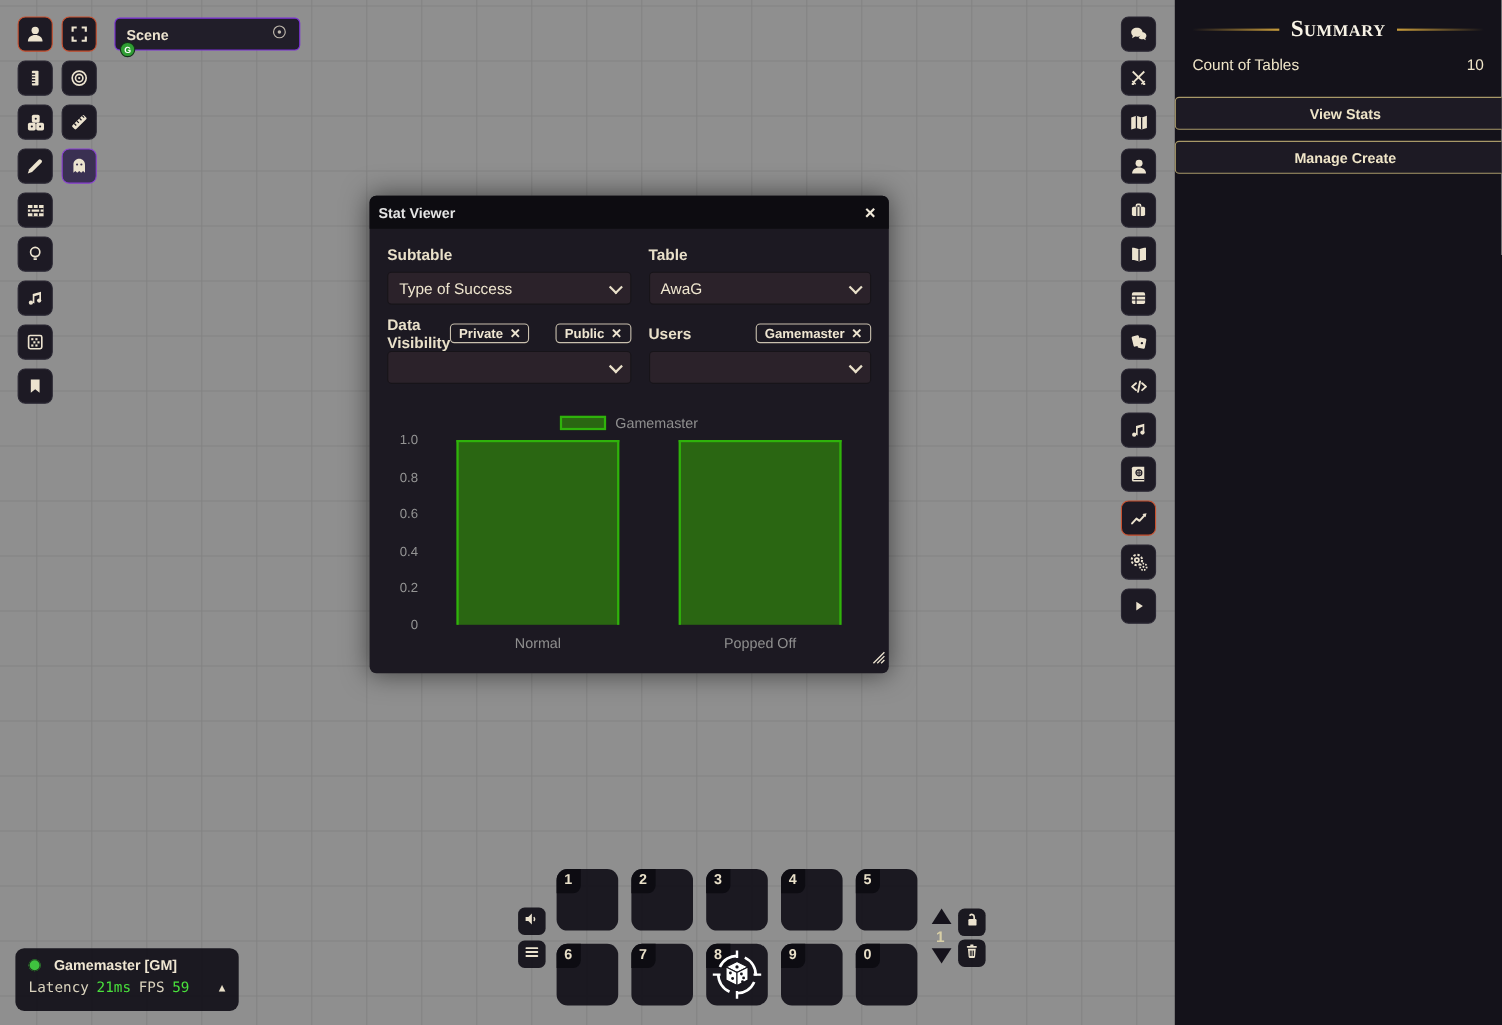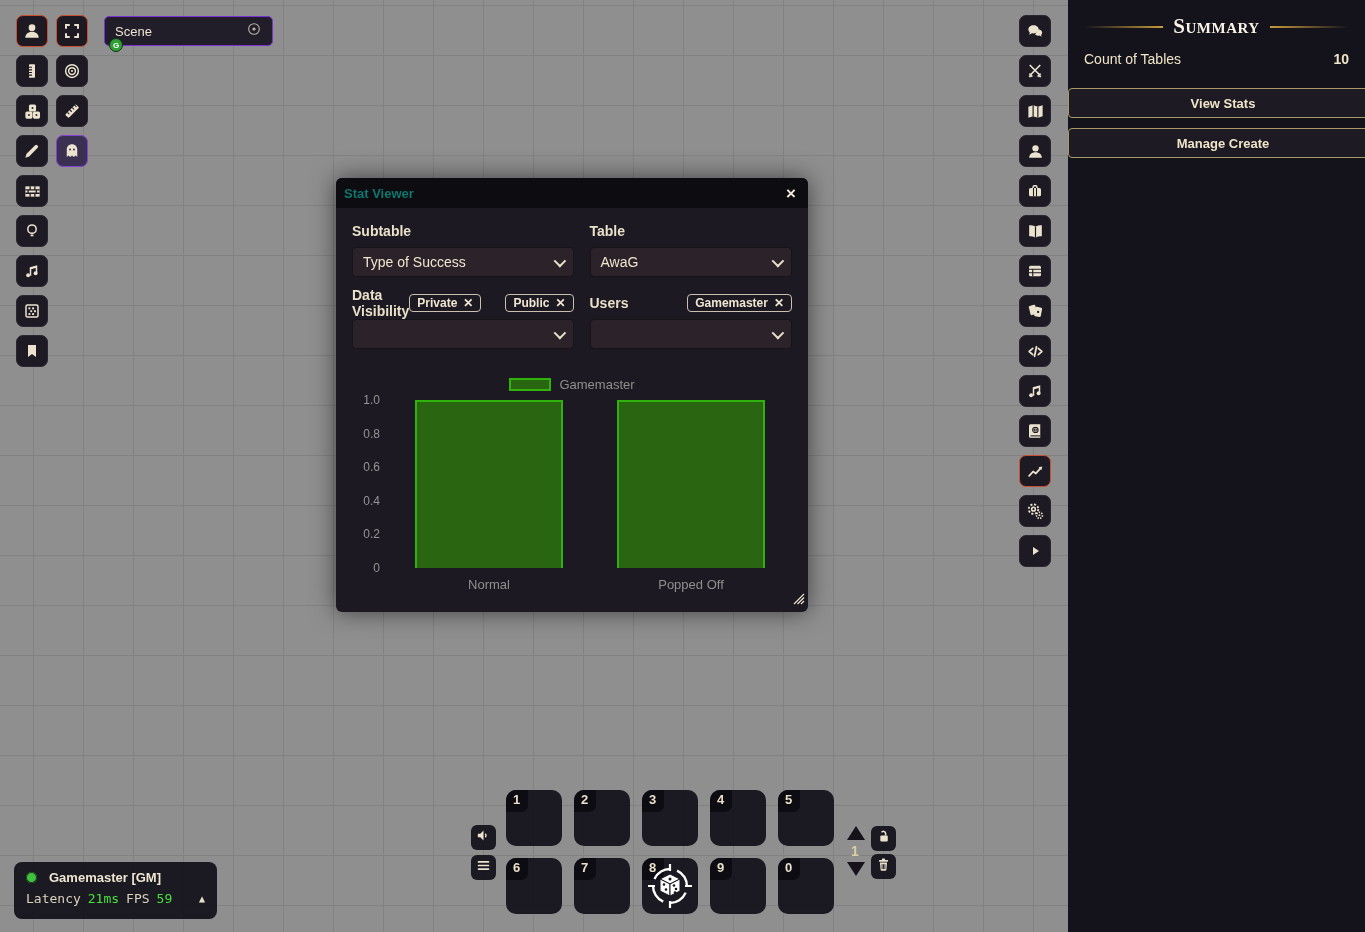--- a/index.html
+++ b/index.html
@@ -18,51 +18,51 @@
   .ctl-btn.active-orange{ border:1px solid var(--orange); }
   .ctl-btn.active-purple{ border:1px solid var(--purple); background:#3a3052; }
   .ctl-btn svg{ display:block; }
   .ic{ fill:var(--cream); stroke:none; }
   .ic-s{ fill:none; stroke:var(--cream); }
 
   
   #scene-nav{ position:absolute; left:104px; top:16px; width:169px; height:30px;
     background:#211e29; border:1px solid #7b2fd8; border-radius:5px;
     display:flex; align-items:center; padding:0 10px; }
-  #scene-nav .scene-label{ color:var(--cream); font-size:13px; flex:1; }
+  #scene-nav .scene-label{ color:var(--cream); font-size:13px; flex:1;font-weight:bold; }
   #scene-badge{ position:absolute; left:4px; bottom:-7px; width:14px; height:14px;
     border-radius:50%; background:#2f9e33; border:1px solid #14301a; color:#fff;
     font-size:8px; font-weight:bold; display:flex; align-items:center; justify-content:center; }
 
   
   #panel{ position:absolute; right:0; top:0; width:297px; height:932px;
     background:var(--panelbg); color:var(--cream); }
   .panel-heading{ display:flex; align-items:center; gap:10px; padding:0 16px; margin-top:14px;
     font-family:"Liberation Serif", serif; font-variant:small-caps; font-weight:bold;
     font-size:21px; color:#f8f3e6; letter-spacing:.5px; justify-content:center; }
   .panel-heading::before{ content:""; flex:1; height:2px;
     background:linear-gradient(90deg, transparent, var(--gold)); }
   .panel-heading::after{ content:""; flex:1; height:2px;
     background:linear-gradient(90deg, var(--gold), transparent); }
   .panel-row{ display:flex; justify-content:space-between; padding:0 16px;
     margin-top:12px; font-size:14px; color:#efe5c8; }
-  .panel-row .val{ font-weight:bold; }
+  .panel-row .val{ font-weight:normal; }
   .panel-heading.second{ margin-top:40px; }
   .panel-btn{ display:block; width:310px; margin:10px auto 0; height:30px;
     background:#1d1a24; border:1px solid #a89968; border-radius:4px;
     color:#efe5c8; font-size:13px; font-family:"Liberation Sans", sans-serif;
     cursor:pointer; font-weight:bold; }
   .panel-btn:first-of-type{ margin-top:21px; }
 
   
   #dialog{ position:absolute; left:336px; top:178px; width:472px; height:434px;
     background:#1c1922; border-radius:6px; box-shadow:0 0 24px rgba(0,0,0,.55); }
   #dialog-titlebar{ height:30px; background:#0d0c11; border-radius:6px 6px 0 0;
     display:flex; align-items:center; padding:0 12px 0 8px; }
-  #dialog-title{ color:#0f766e; font-size:13px; font-weight:bold; flex:1; }
+  #dialog-title{ color:#e5e5e5; font-size:13px; font-weight:bold; flex:1; }
   #dialog-close{ color:#f0e9da; font-size:17px; font-weight:bold; cursor:pointer; line-height:1; }
   .dlg-form{ padding:14px 16px 0; display:grid; grid-template-columns:1fr 1fr;
     column-gap:16px; row-gap:0; }
   .field-label-row{ display:flex; align-items:center; justify-content:space-between;
     color:#e9e0c9; font-size:14px; font-weight:bold; margin-bottom:7px; height:18px; }
   .chips{ display:flex; gap:24px; }
   .chip{ border:1px solid #c9c0ae; border-radius:4px; color:#efe6d2; font-size:12px;
     font-weight:bold; padding:1px 7px; display:flex; align-items:center; gap:6px; cursor:pointer; }
   .chip .x{ font-size:12px; }
   .select{ height:30px; background:#2b222a; border:1px solid #171419; border-radius:4px;

